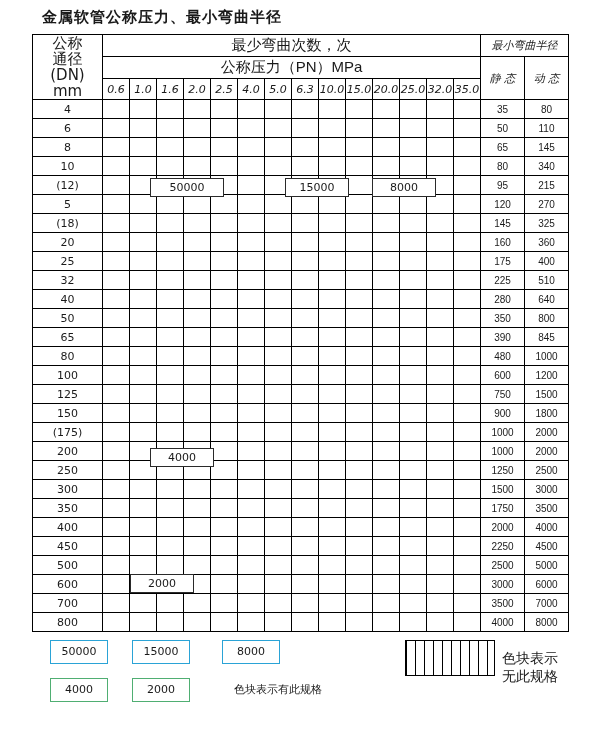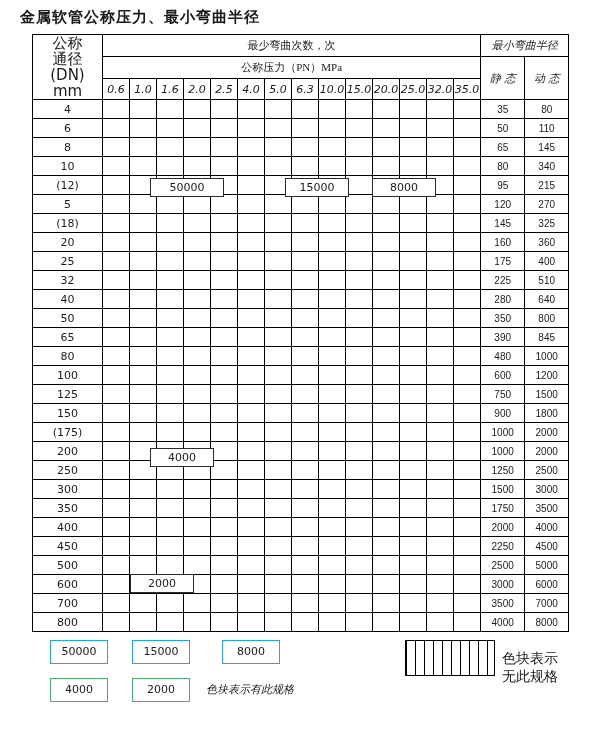--- a/index.html
+++ b/index.html
@@ -10,21 +10,21 @@
   body {
     width: 600px;
     height: 743px;
     font-family: "Liberation Sans", sans-serif;
     color: #1a1a1a;
     position: relative;
     overflow: hidden;
   }
   #title {
     position: absolute;
-    left: 20px;
+    left: 42px;
     top: 8px;
     font-size: 15px;
     font-weight: bold;
     letter-spacing: 1px;
     font-family: "DejaVu Sans", sans-serif;
   }
   #table-wrap {
     position: absolute;
     left: 32px;
     top: 34px;
@@ -39,22 +39,22 @@
   table.main td, table.main th {
     border: 1px solid #000;
     padding: 0;
     text-align: center;
     vertical-align: middle;
     font-weight: normal;
     background: #ffffff;
   }
   .hdr {
     background: #dff0fb;
-    font-family: Liberation Serif, serif;
-    font-size: 11px;
+    font-family: Liberation Sans, sans-serif;
+    font-size: 15px;
   }
   .hdr-sm {
     background: #dff0fb;
     font-family: "DejaVu Sans", sans-serif;
     font-size: 11px;
     font-style: italic;
   }
   .dn-cell {
     background: #dff0fb;
     font-size: 11px;
@@ -736,16 +736,16 @@
   </div>
   <div class="lg-row" style="left:172px;top:4px;">
     <span class="lg-chip blue">8000</span>
   </div>
   <div class="lg-row" style="left:0px;top:42px;">
     <span class="lg-chip green">4000</span>
   </div>
   <div class="lg-row" style="left:82px;top:42px;">
     <span class="lg-chip green">2000</span>
   </div>
-  <div class="lg-row lg-text" style="left:156px;top:46px;font-style:italic;">色块表示有此规格</div>
+  <div class="lg-row lg-text" style="left:184px;top:46px;">色块表示有此规格</div>
   <div id="hatchbox"></div>
   <div id="hatchlabel">色块表示无此规格</div>
 </div>
 
 </body></html>

